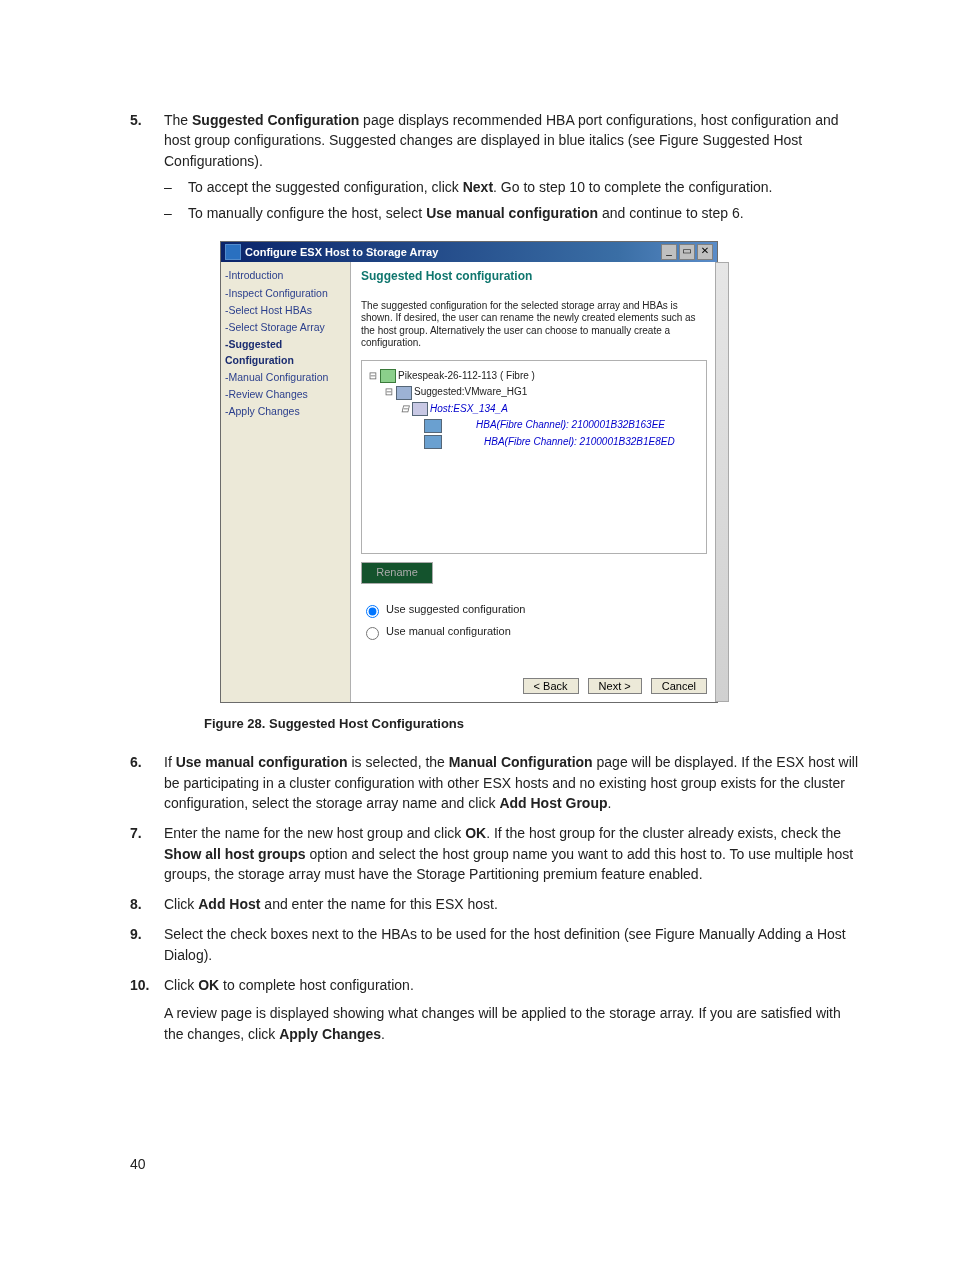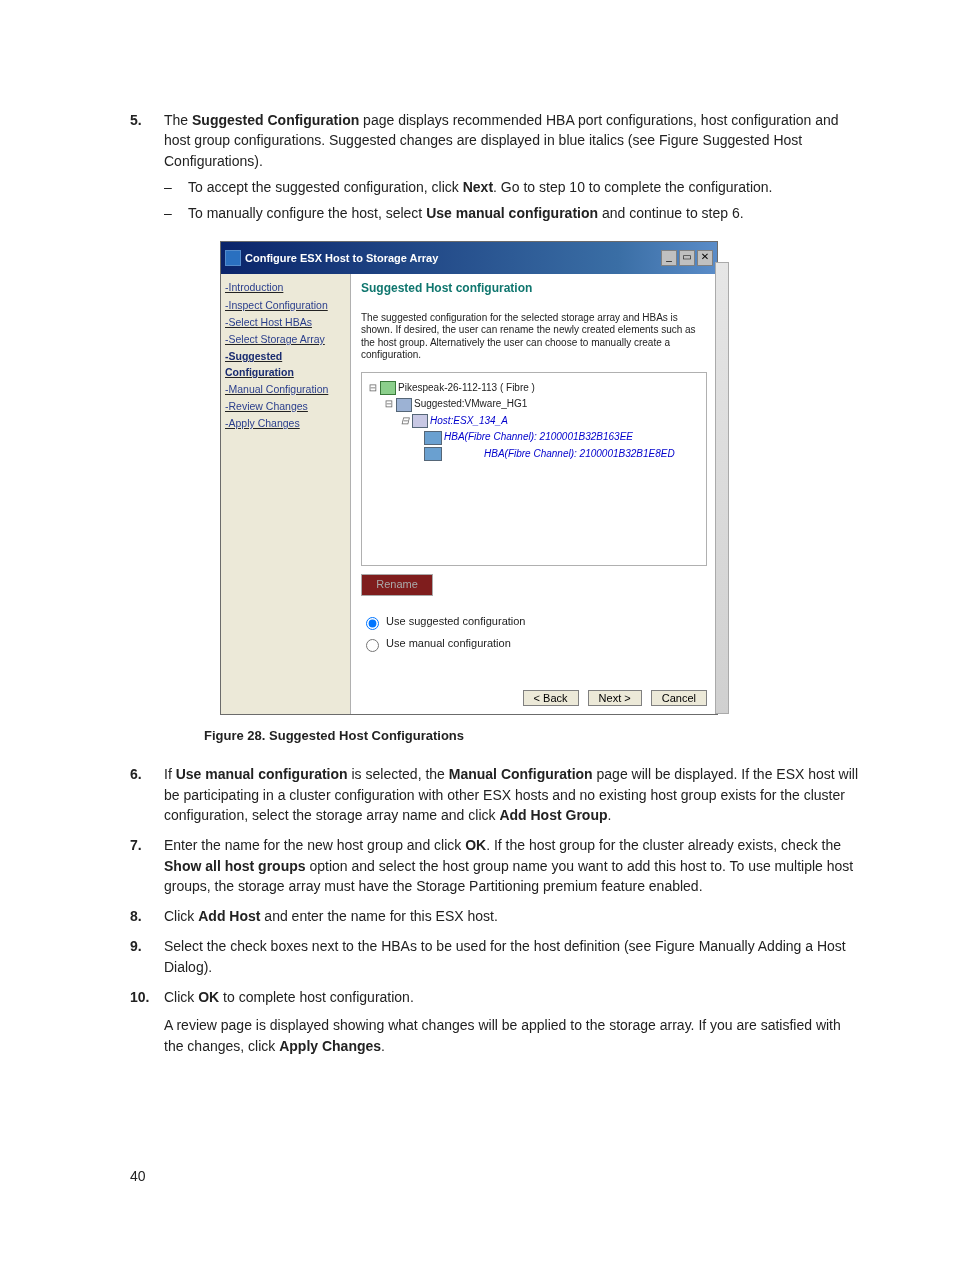--- a/index.html
+++ b/index.html
@@ -66,21 +66,21 @@
     position: relative;
   }
   .scrollhint {
     position:absolute;
     right:-12px; top:20px; bottom:0;
     width:12px;
     background:linear-gradient(#e6e6e6,#d0d0d0);
     border:1px solid #aaa;
   }
   .titlebar {
-    height: 32px;
+    height: 20px;
     background: linear-gradient(to right, #0a246a, #3a6ea5 80%, #5a8cc8);
     color: #fff;
     display: flex;
     align-items: center;
     padding: 0 4px;
   }
   .titlebar .t-icon {
     width: 14px; height: 14px; margin-right:4px;
     background:#2a70c0; border:1px solid #fff3;
   }
@@ -94,21 +94,20 @@
   .dialog-body {
     display:flex; background:#fff;
     min-height:440px;
   }
   .sidebar {
     width:130px;
     background:#ece9d8;
     border-right:1px solid #b0b0b0;
     padding:4px 2px 0 4px;
     box-sizing:border-box;
-    text-decoration:underline;
   }
   .sidebar a {
     display:block;
     color:#2a3e8c;
     font-size:10.5px;
     margin:2px 0;
     text-decoration:none;
   }
   .sidebar a.active { font-weight:bold; color:#1a2c70; }
 
@@ -138,21 +137,21 @@
   .treerow .ic { width:14px; height:12px; background:#9cb2d4; border:1px solid #567; margin-right:2px; }
   .ic.gr { background:#8bcf8b; border-color:#3a7a3a; }
   .ic.host { background:#c8c8e4; }
   .ic.hba { background:#6aa0d0; width:16px; }
   .treerow.suggested { color:#0000cc; font-style:italic; }
 
   .renamebtn {
     margin-top:8px;
     width:70px; height:20px;
     border:1px solid #aaa;
-    background:#7f1d1d;
+    background:#14532d;
     color:#aaa;
     font-size:11px;
     text-align:center;
     line-height:18px;
   }
 
   .radios { margin-top:12px; font-size:11px; }
   .radios label { display:block; margin:6px 0; }
   .radios input { vertical-align:middle; margin-right:4px; }
 
@@ -221,21 +220,21 @@
           <div class="treerow" style="padding-left:16px;">
             <span class="pm">⊟</span>
             <span class="ic"></span>
             <span>Suggested:VMware_HG1</span>
           </div>
           <div class="treerow suggested" style="padding-left:32px;">
             <span class="pm">⊟</span>
             <span class="ic host"></span>
             <span>Host:ESX_134_A</span>
           </div>
-          <div class="treerow suggested" style="padding-left:58px;">
+          <div class="treerow suggested" style="padding-left:58px;gap:32px;">
             <span class="ic hba"></span>
             <span>HBA(Fibre Channel): 2100001B32B163EE</span>
           </div>
           <div class="treerow suggested" style="padding-left:58px;gap:40px;">
             <span class="ic hba"></span>
             <span>HBA(Fibre Channel): 2100001B32B1E8ED</span>
           </div>
         </div>
 
         <div class="renamebtn">Rename</div>

